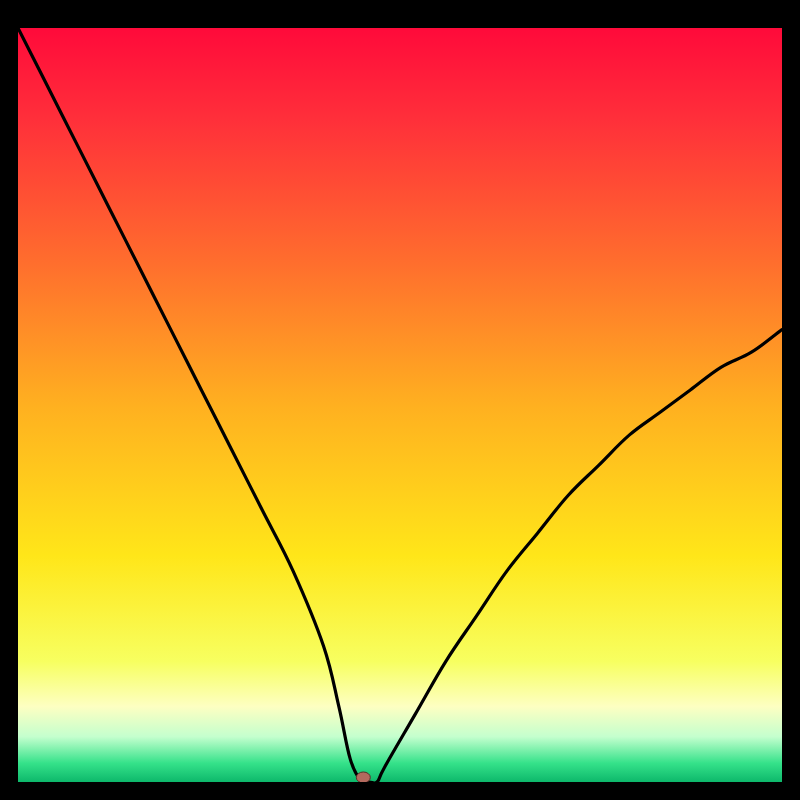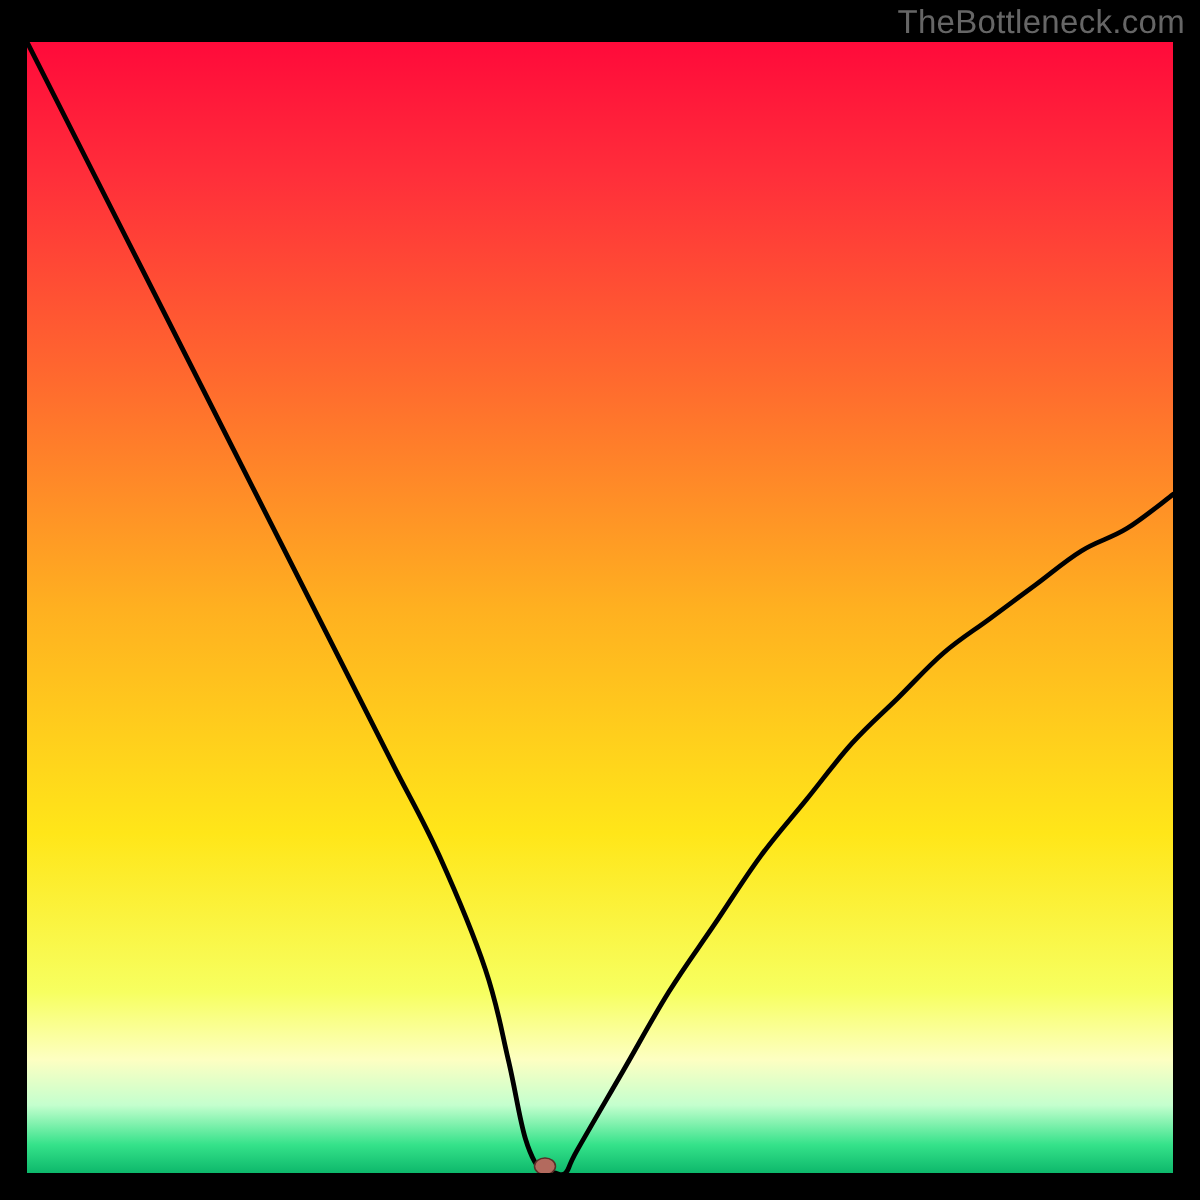--- a/index.html
+++ b/index.html
@@ -34,21 +34,20 @@
     width: 764px;
     height: 754px;
     overflow: hidden;
   }
   svg { display: block; }
 </style>
 </head>
 <body>
 
 <div class="frame">
-  <div class="watermark">TheBottleneck.com</div>
 
   <div class="plot-area">
     <svg id="chart-svg" width="764" height="754" viewBox="0 0 764 754" preserveAspectRatio="none">
       <defs>
         <linearGradient id="bg-grad" x1="0" y1="0" x2="0" y2="1">
             <stop offset="0%" stop-color="#ff0a3a"></stop>
             <stop offset="12%" stop-color="#ff2f3a"></stop>
             <stop offset="30%" stop-color="#ff6a2e"></stop>
             <stop offset="50%" stop-color="#ffb020"></stop>
             <stop offset="70%" stop-color="#ffe619"></stop>

